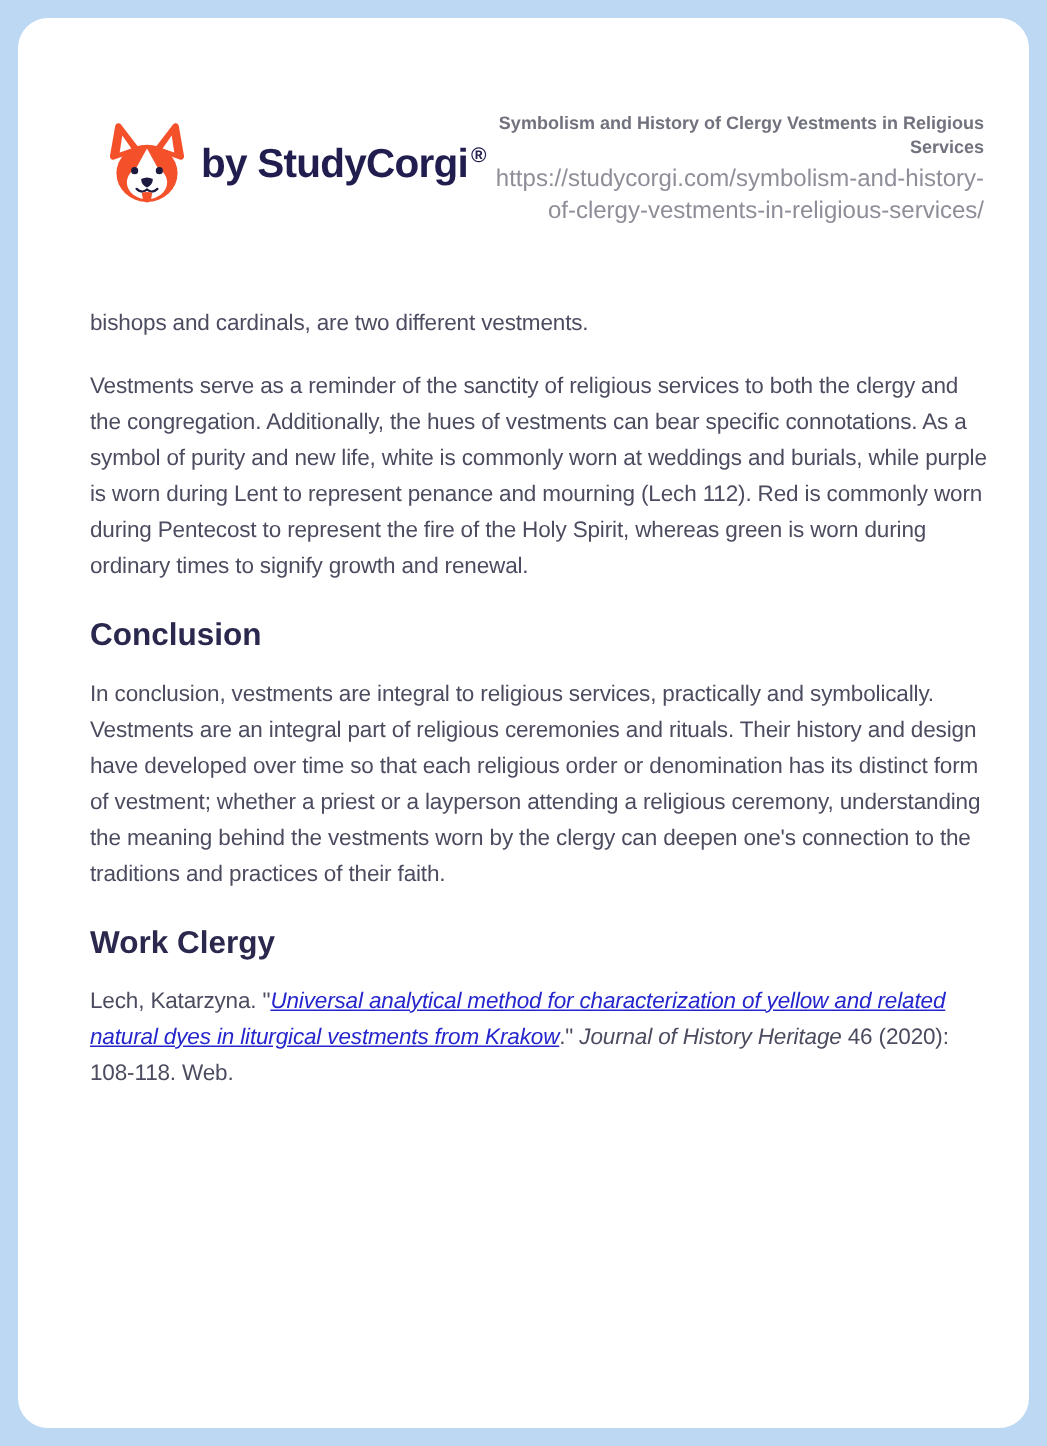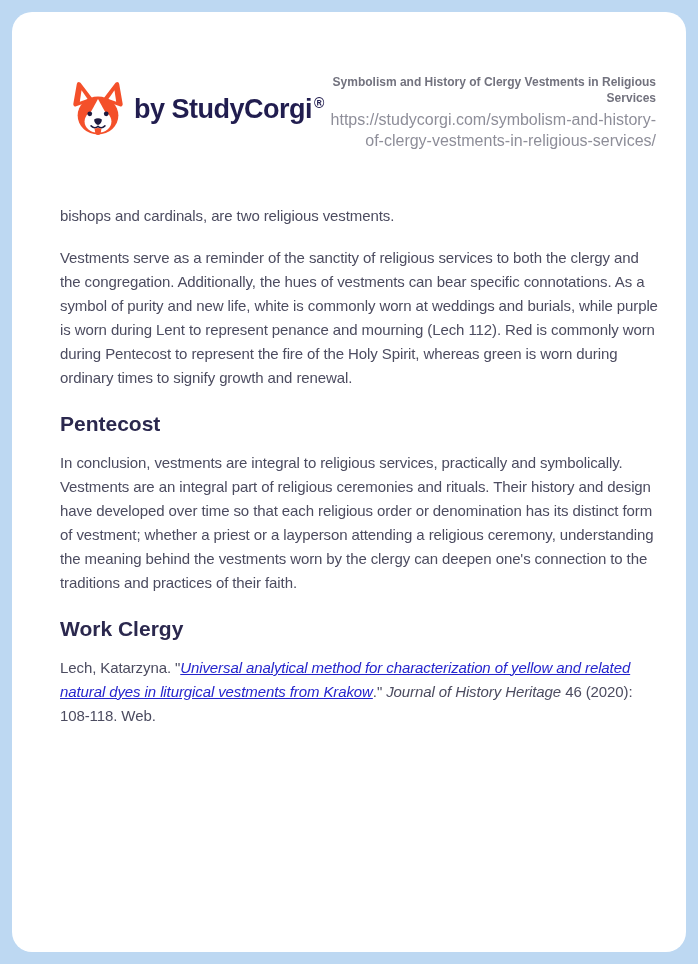--- a/index.html
+++ b/index.html
@@ -117,25 +117,25 @@
       <div class="brand"><span>by StudyCorgi</span><sup>®</sup></div>
     </div>
 
     <div class="title-block">
       <div class="doc-title">Symbolism and History of Clergy Vestments in Religious Services</div>
       <div class="doc-url">https://studycorgi.com/symbolism-and-history-of-clergy-vestments-in-religious-services/</div>
     </div>
   </div>
 
   <div class="content">
-    <p>bishops and cardinals, are two religious vestments.</p>
+    <p>bishops and cardinals, are two different vestments.</p>
 
     <p>Vestments serve as a reminder of the sanctity of religious services to both the clergy and the congregation. Additionally, the hues of vestments can bear specific connotations. As a symbol of purity and new life, white is commonly worn at weddings and burials, while purple is worn during Lent to represent penance and mourning (Lech 112). Red is commonly worn during Pentecost to represent the fire of the Holy Spirit, whereas green is worn during ordinary times to signify growth and renewal.</p>
 
-    <h2>Pentecost</h2>
+    <h2>Conclusion</h2>
 
     <p>In conclusion, vestments are integral to religious services, practically and symbolically. Vestments are an integral part of religious ceremonies and rituals. Their history and design have developed over time so that each religious order or denomination has its distinct form of vestment; whether a priest or a layperson attending a religious ceremony, understanding the meaning behind the vestments worn by the clergy can deepen one's connection to the traditions and practices of their faith.</p>
 
     <h2>Work Clergy</h2>
 
     <p><span>Lech, Katarzyna. "</span><a class="cite-link">Universal analytical method for characterization of yellow and related natural dyes in liturgical vestments from Krakow</a><span>." </span><span class="journal-title">Journal of History Heritage</span><span> 46 (2020): 108-118. Web.</span></p>
   </div>
 
 </div>
 

